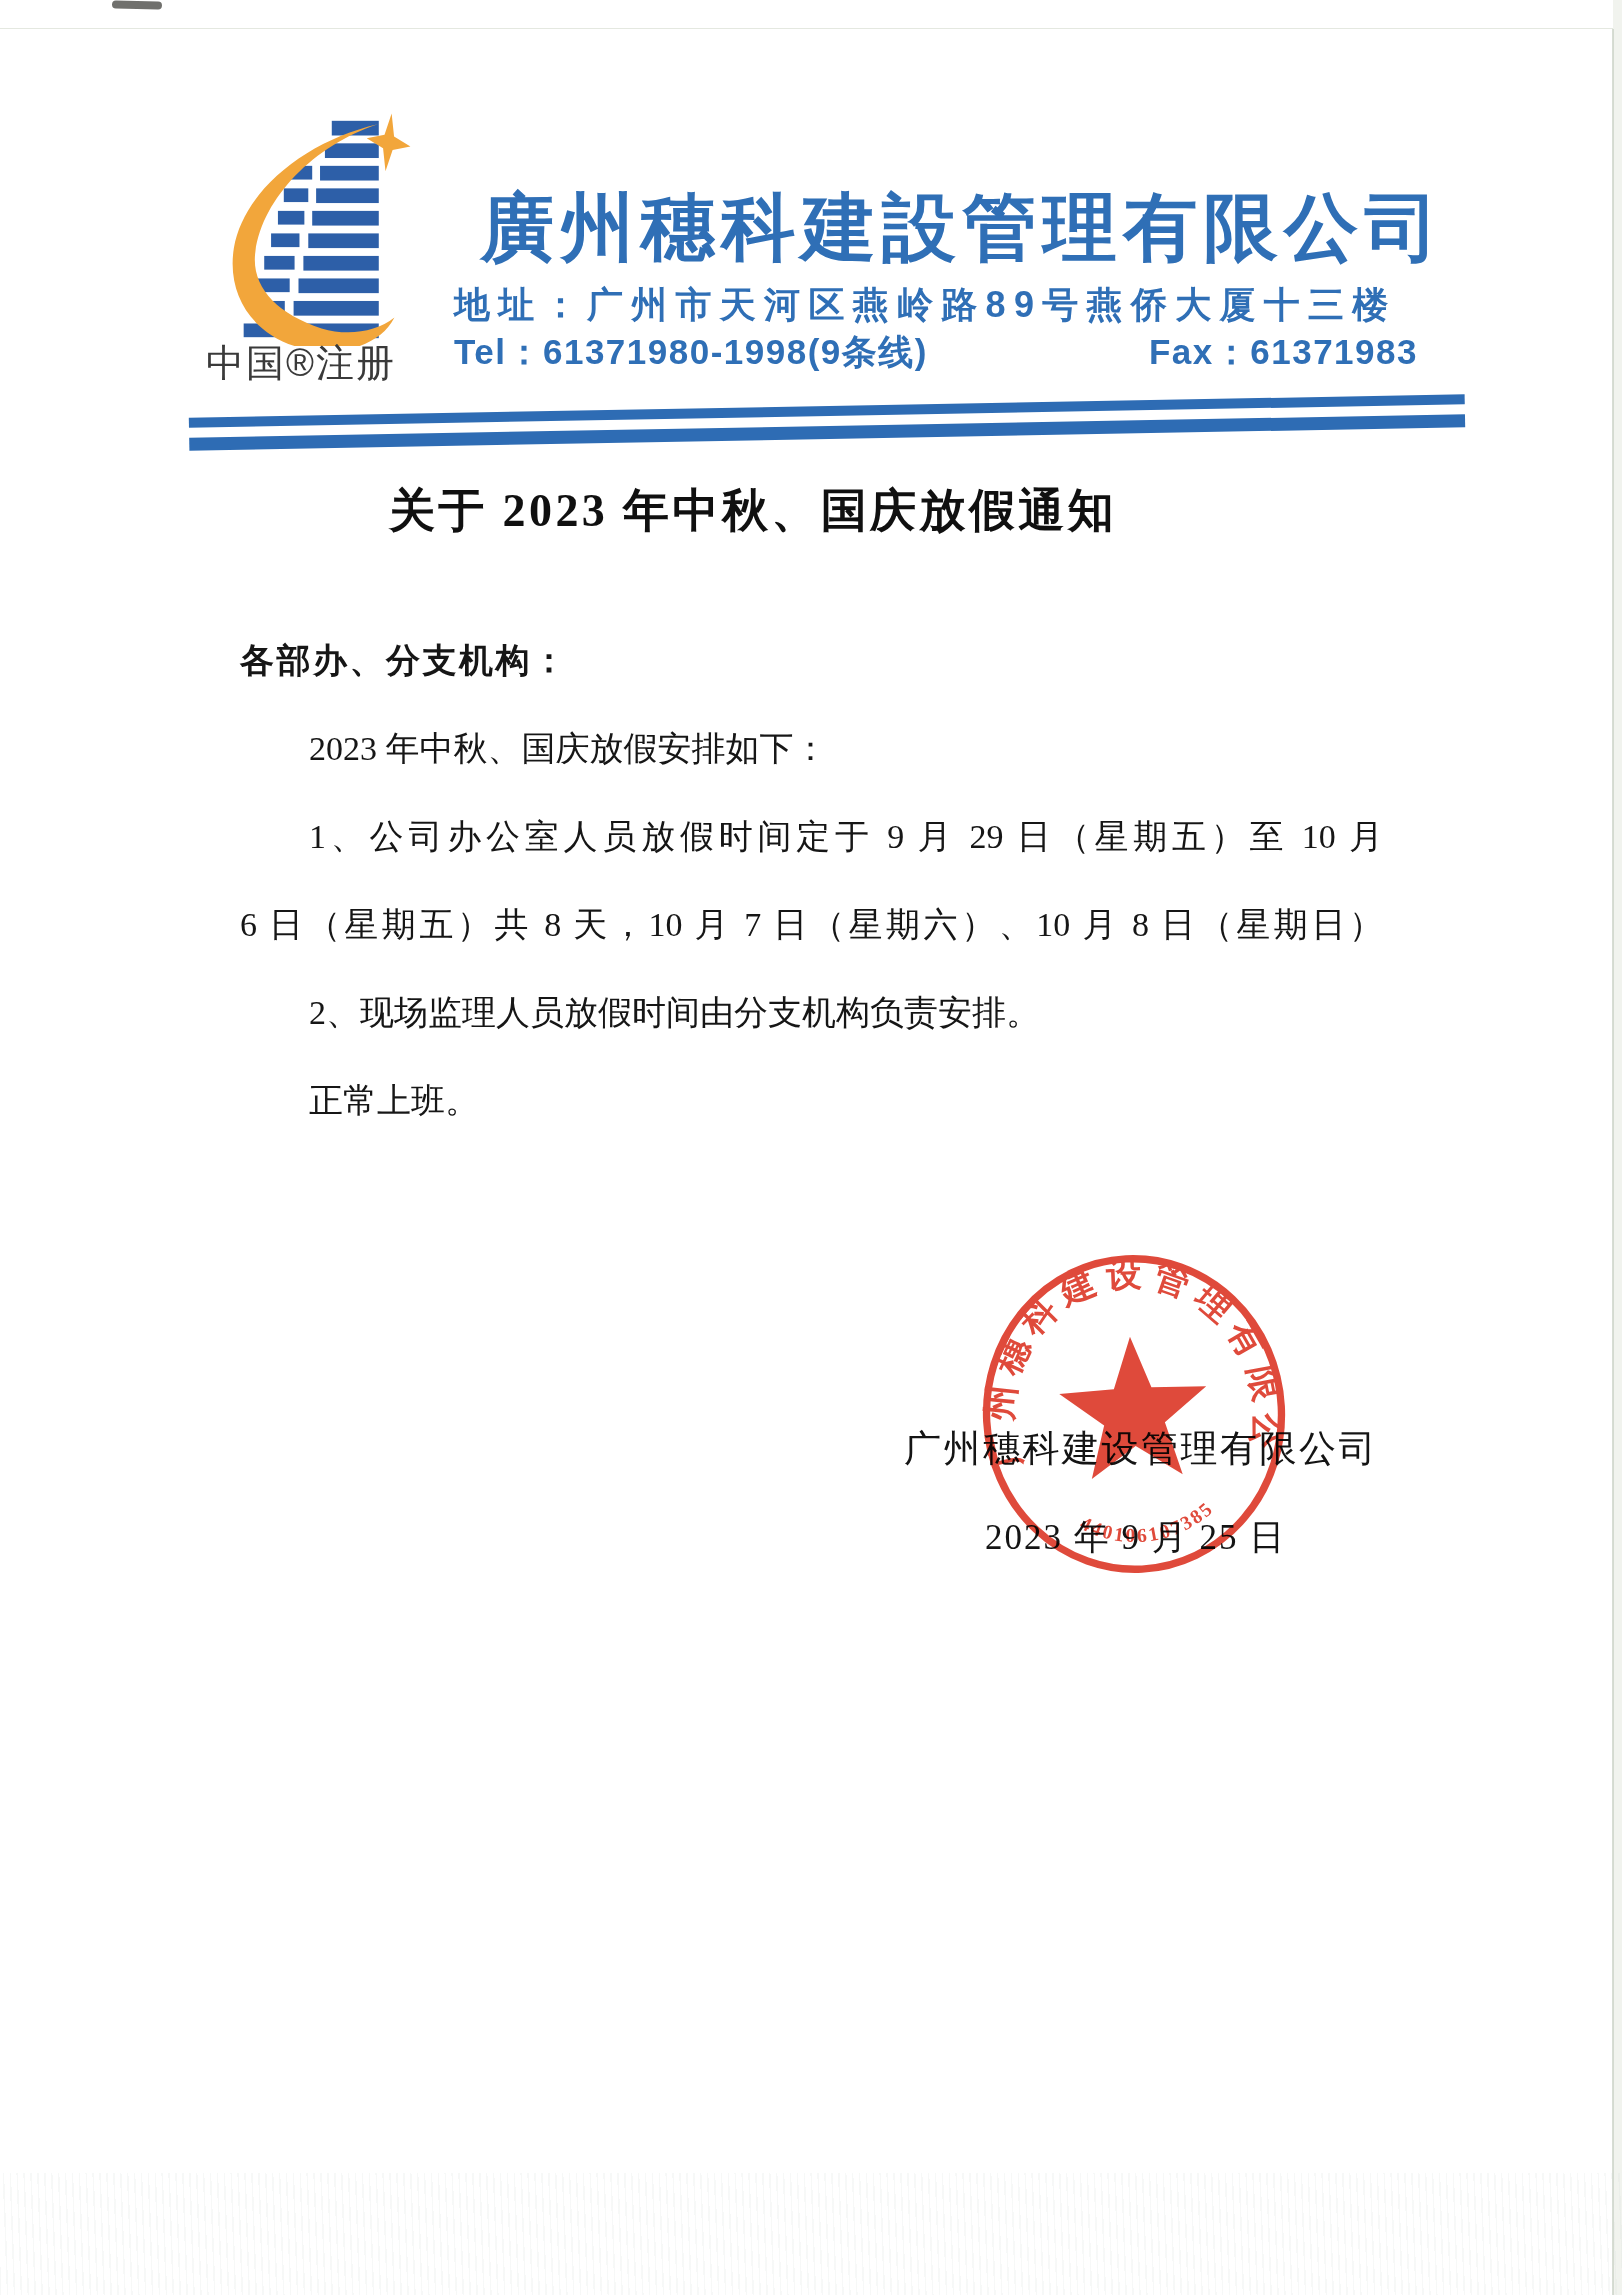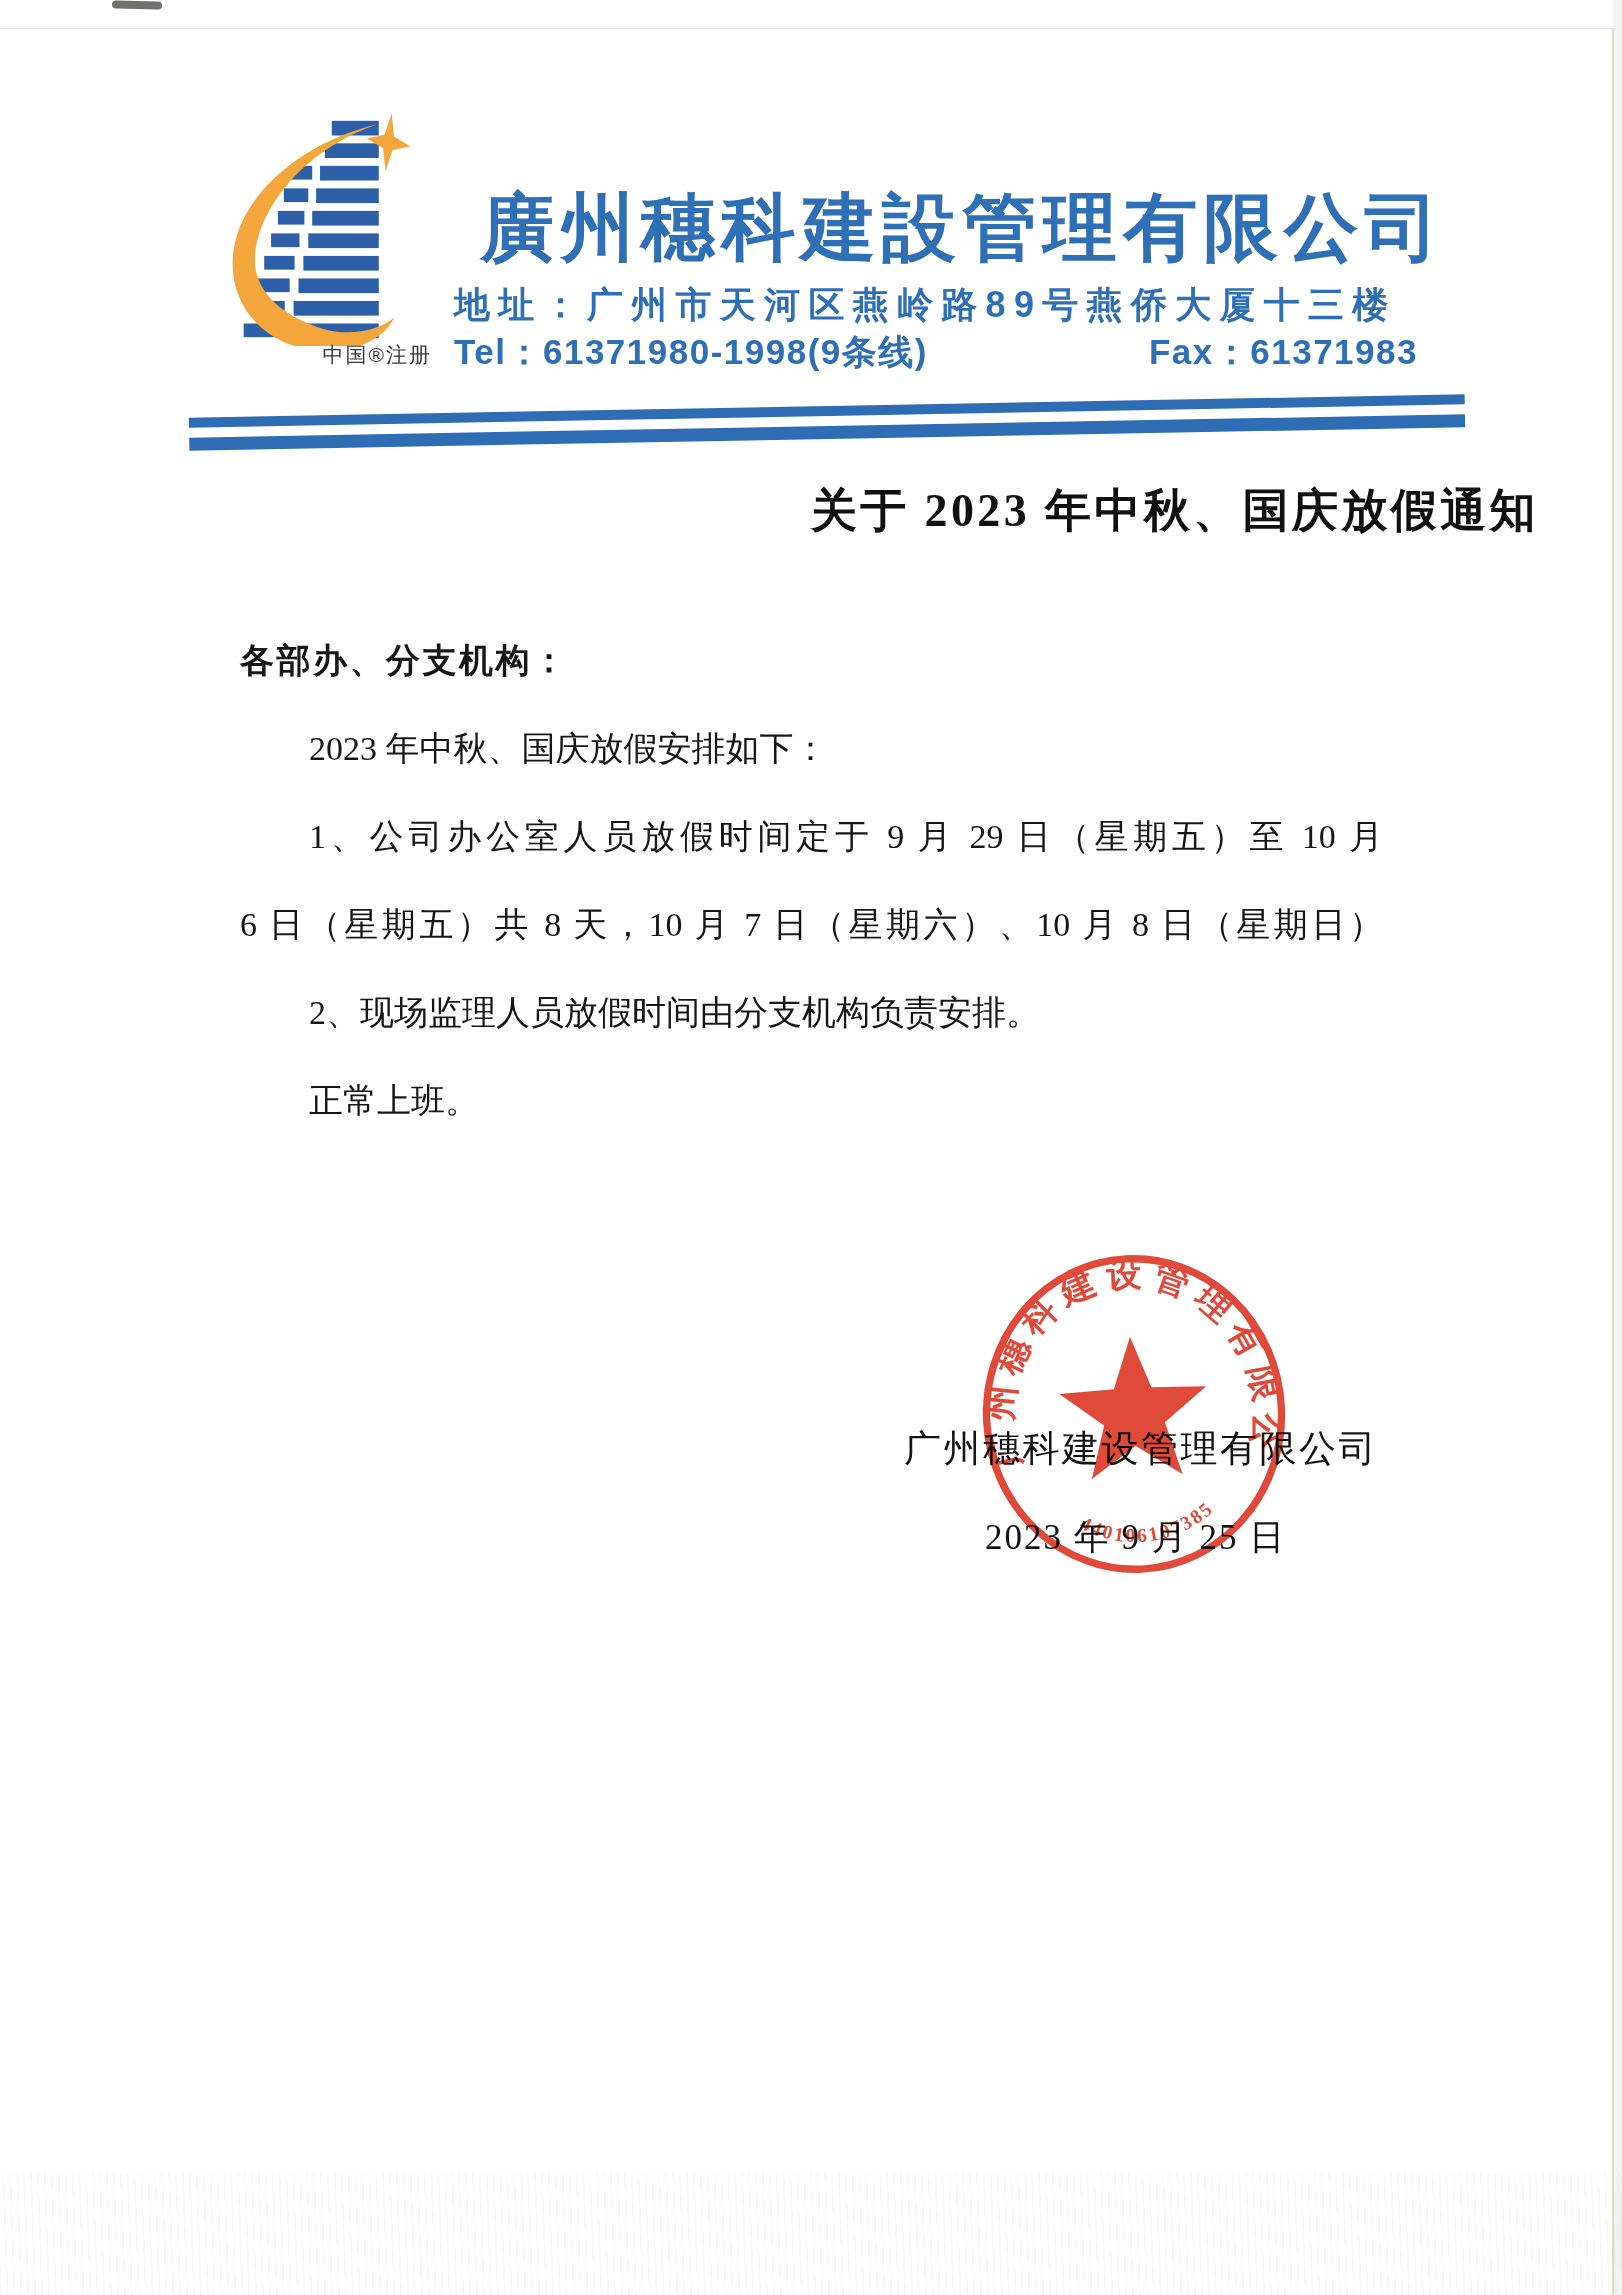--- a/index.html
+++ b/index.html
@@ -8,38 +8,38 @@
   
   .corner-smudge{position:absolute;left:112px;top:1px;width:50px;height:8.3px;background:#4c4c48;
                  border-radius:4.4px;transform:rotate(1.4deg);opacity:.8;}
   .top-edge{position:absolute;left:0;top:27.5px;width:1622px;height:1px;background:#dde2d8;opacity:.8;}
   .right-edge{position:absolute;left:1612px;top:29px;width:1.5px;height:2266px;background:#c9d2c6;opacity:.75;}
   .right-margin-tint{position:absolute;left:1613px;top:0;width:8.8px;height:2295px;background:#f1f3ee;}
   .bottom-noise{position:absolute;left:0;top:2173px;width:1622px;height:123px;
                 background:repeating-linear-gradient(88deg,rgba(210,218,214,.18) 0 1.5px,rgba(255,255,255,0) 1.5px 6.9px);}
   
   .logo{position:absolute;left:216px;top:112px;width:211px;height:234px;}
-  .logo-caption{position:absolute;left:206px;top:344px;width:226px;text-align:right;
+  .logo-caption{position:absolute;left:206px;top:344px;width:226px;text-align:left;
                 font-family:"Liberation Sans","DejaVu Sans",sans-serif;
-                font-size:21px;line-height:1;color:#3a3a3a;letter-spacing:2px;}
+                font-size:38px;line-height:1;color:#3a3a3a;letter-spacing:2px;}
   .company-name{position:absolute;left:480px;top:187px;width:964px;font-size:74px;line-height:1.1;
                 font-family:"Liberation Sans","DejaVu Sans",sans-serif;font-weight:700;
                 color:#2f6fb6;white-space:nowrap;letter-spacing:6.4px;}
   .company-address{position:absolute;left:454px;top:287px;width:964px;font-size:36px;line-height:1;
                 font-family:"Liberation Sans","DejaVu Sans",sans-serif;font-weight:700;
                 color:#2f6fb6;white-space:nowrap;letter-spacing:8.3px;}
   .telfax{position:absolute;left:454px;top:334px;width:964px;display:flex;justify-content:space-between;
           font-family:"Liberation Sans","DejaVu Sans",sans-serif;font-weight:700;
           font-size:35px;line-height:1;color:#2f6fb6;letter-spacing:1.5px;text-align:right;}
   .divider{position:absolute;left:189px;top:406px;width:1276px;transform:rotate(-1.05deg);}
   .divider .bar1{height:9.8px;background:#2e6cb4;margin-bottom:10.3px;}
   .divider .bar2{height:13.2px;background:#2e6cb4;}
   
-  .notice-title{position:absolute;left:0;top:485px;width:1506px;text-align:right;
-                font-size:46px;line-height:1.15;font-weight:700;color:#101010;letter-spacing:3.4px;padding-left:33px;}
+  .notice-title{position:absolute;left:0;top:485px;width:1506px;text-align:center;
+                font-size:46px;line-height:1.15;font-weight:700;color:#101010;letter-spacing:3.4px;}
   .notice-body{position:absolute;left:240px;top:617px;width:1143px;font-size:34px;line-height:88px;
                color:#161616;}
   .notice-body .line{white-space:nowrap;}
   .notice-body .bold{font-weight:700;letter-spacing:2.5px;}
   .notice-body .indent{padding-left:69px;}
   .notice-body .justify{white-space:normal;text-align:justify;text-align-last:justify;}
   
   .signature-company{position:absolute;right:244px;top:1430px;font-size:37px;line-height:1;
                      color:#141414;letter-spacing:2.5px;white-space:nowrap;}
   .signature-date{position:absolute;left:964px;top:1520px;width:343px;text-align:center;

